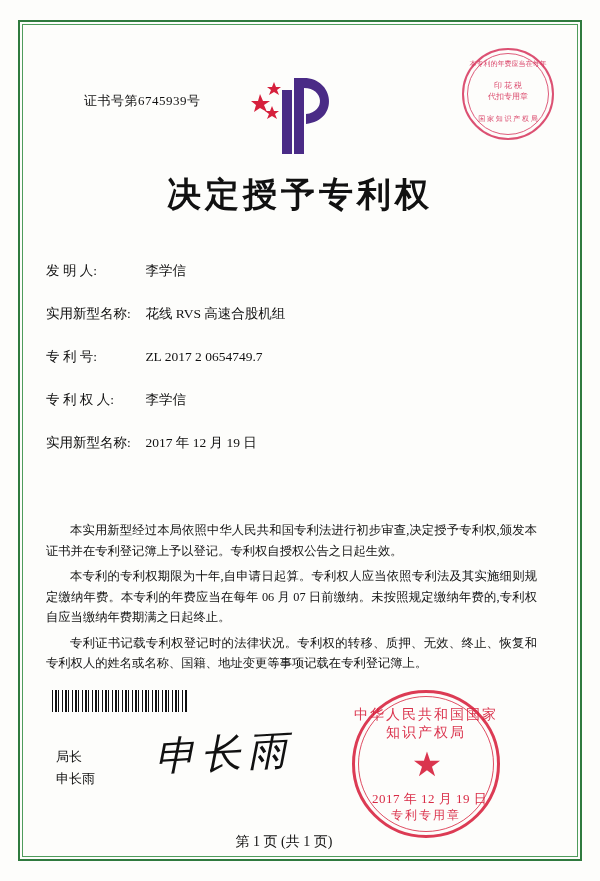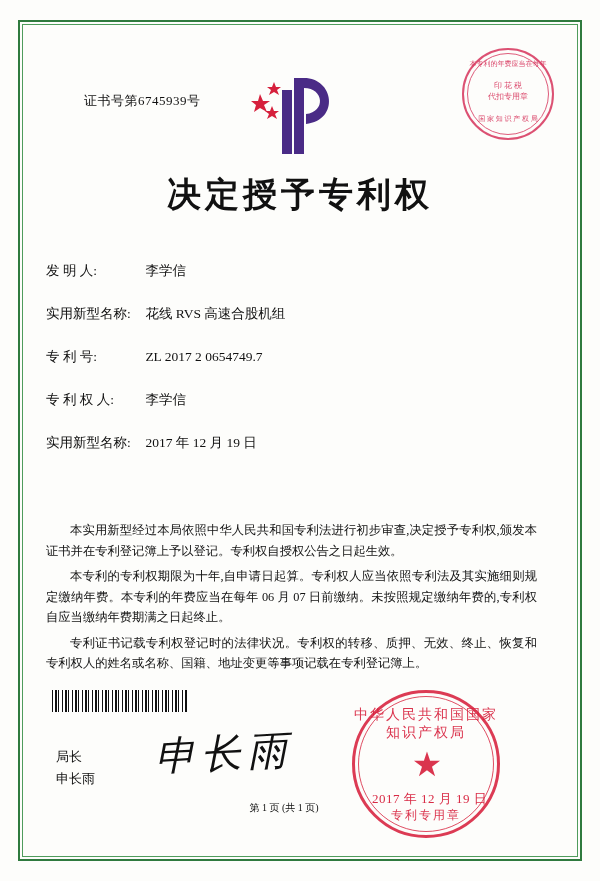--- a/index.html
+++ b/index.html
@@ -255,24 +255,24 @@
     font-size: 13px;
     color: #d7203c;
     opacity: .95;
     letter-spacing: .5px;
   }
 
   
   .footer {
     position: absolute;
     left: 0;
-    top: 801px;
+    top: 833px;
     width: 568px;
     text-align: center;
-    font-size: 10px;
+    font-size: 14px;
     color: #111;
   }
 </style>
 </head>
 <body>
 
 <div class="page">
 
   <div class="border-outer"></div>
   <div class="border-inner"></div>

